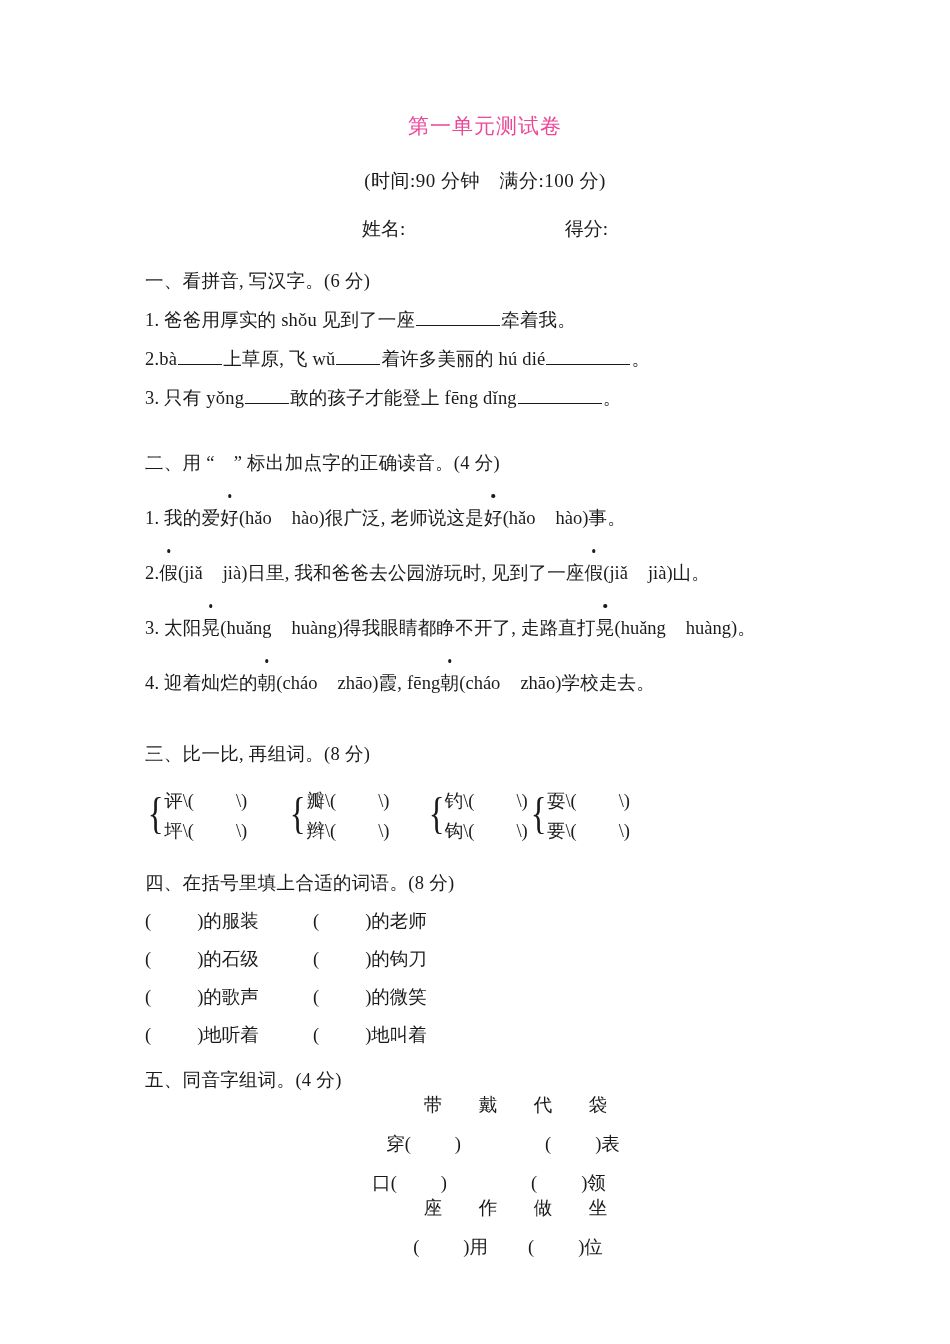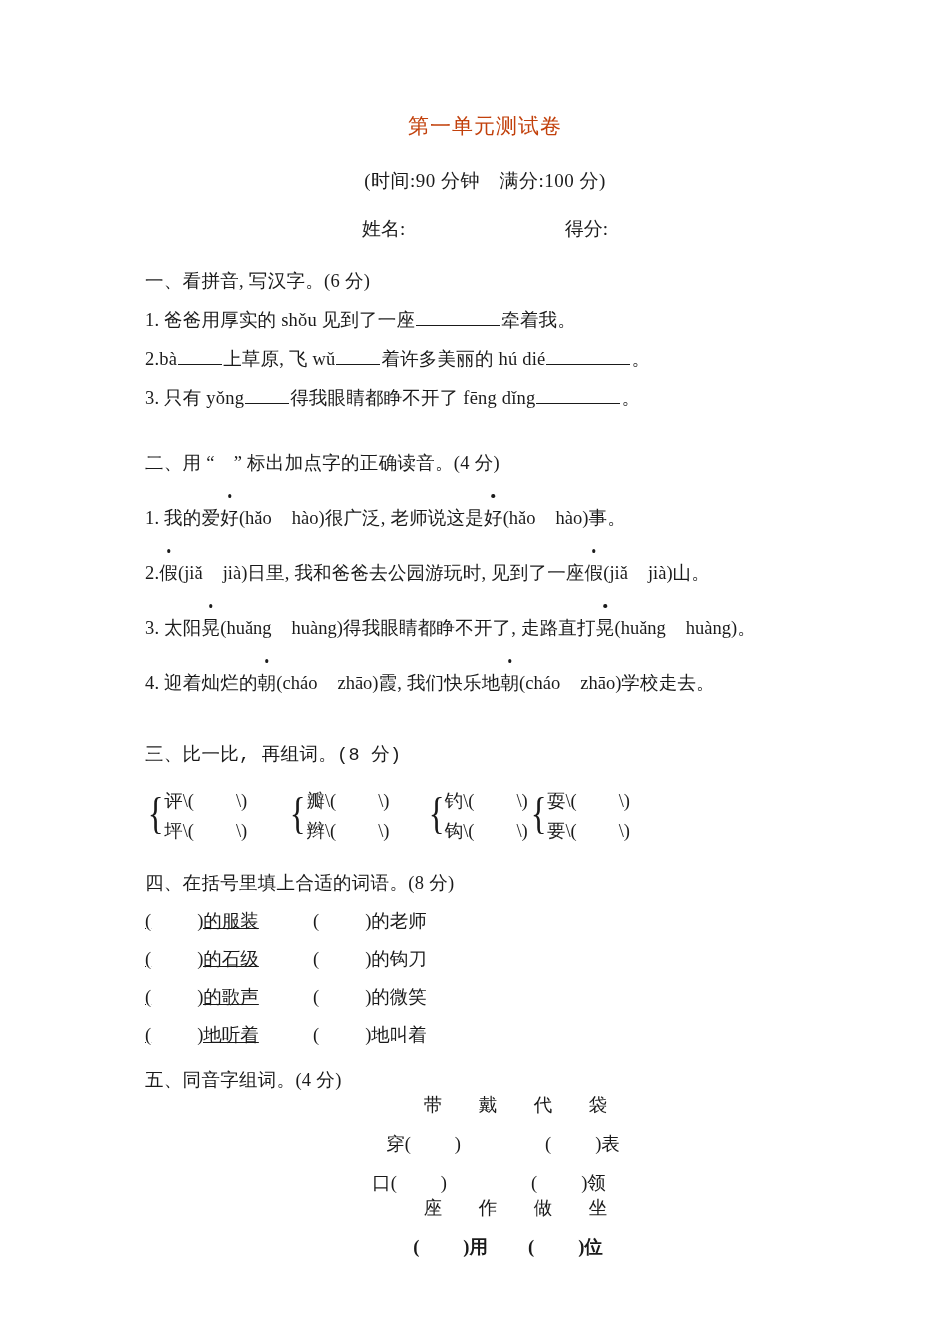--- a/index.html
+++ b/index.html
@@ -27,21 +27,21 @@
     left: 145px;
     top: 0;
     width: 680px;
   }
 
   
   .doc-title {
     text-align: center;
     font-size: 21px;
     font-weight: normal;
-    color: #c2410c;
+    color: #ec4899;
     margin: 0;
     padding-top: 112px;
     letter-spacing: 1px;
     font-family: "Liberation Sans", "DejaVu Sans", sans-serif;
   }
   .subtitle {
     text-align: center;
     font-size: 19px;
     margin-top: 28px;
     letter-spacing: 0.5px;
@@ -142,21 +142,21 @@
   .bgap-1 { width: 40px; }
   .bgap-2 { width: 36px; }
   .bgap-3 { width: 0px; }
 
   
   .s4row {
     font-size: 18.5px;
     margin-top: 13px;
     white-space: nowrap;
   }
-  .s4row .col1 { display: inline-block; width: 168px; text-decoration: underline; }
+  .s4row .col1 { display: inline-block; width: 168px; }
   .s4paren { display: inline-block; width: 46px; }
 
   
   .s5chars {
     font-size: 18.5px;
     text-align: center;
     padding-left: 70px;
     letter-spacing: 9px;
   }
   .s5row {
@@ -164,21 +164,21 @@
     margin-top: 14px;
     text-align: center;
     padding-left: 40px;
     white-space: nowrap;
   }
   .s5row .cell { display: inline-block; }
   .s5row .midgap { display: inline-block; width: 84px; }
   .s5paren { display: inline-block; width: 44px; }
   .s5-indent-a { padding-left: 36px; }
   .s5-indent-b { padding-left: 8px; }
-  .s5-indent-c { padding-left: 46px; font-weight: bold; }
+  .s5-indent-c { padding-left: 46px; }
 </style>
 </head>
 <body>
 
 <div class="page">
   <div class="content">
 
     <div class="doc-title">第一单元测试卷</div>
     <div class="subtitle">(时间:90 分钟　满分:100 分)</div>
     <div class="namerow">
@@ -193,45 +193,45 @@
       <span>1.</span>
       <span>爸爸用厚实的 </span><span class="pinyin">shǒu 见到了一座</span><span class="blank m"></span><span>牵着我。</span>
     </div>
 
     <div class="qline">
       <span>2.</span><span class="pinyin">bà</span><span class="blank s"></span><span>上草原, 飞 </span><span class="pinyin">wǔ</span><span class="blank s"></span><span>着许多美丽的 </span><span class="pinyin">hú dié</span><span class="blank m"></span><span>。</span>
     </div>
 
     <div class="qline">
       <span>3.</span>
-      <span>只有 </span><span class="pinyin">yǒng</span><span class="blank s"></span><span>得我眼睛都睁不开了 </span><span class="pinyin">fēng dǐng</span><span class="blank m"></span><span>。</span>
+      <span>只有 </span><span class="pinyin">yǒng</span><span class="blank s"></span><span>敢的孩子才能登上 </span><span class="pinyin">fēng dǐng</span><span class="blank m"></span><span>。</span>
     </div>
 
     <div class="section-head" style="margin-top:40px;">二、用 “　” 标出加点字的正确读音。(4 分)</div>
 
     <div class="sec2-line">
       <span>1.</span>
       <span>我的爱</span><span class="dotted">好</span><span class="opt">(</span><span class="opt">hǎo</span><span class="optgap"></span><span class="opt">hào</span><span class="opt">)</span><span>很广泛, 老师说这是</span><span class="dotted">好</span><span class="opt">(</span><span class="opt">hǎo</span><span class="optgap"></span><span class="opt">hào</span><span class="opt">)</span><span>事。</span>
     </div>
 
     <div class="sec2-line">
       <span>2.</span><span></span><span class="dotted">假</span><span class="opt">(</span><span class="opt">jiǎ</span><span class="optgap"></span><span class="opt">jià</span><span class="opt">)</span><span>日里, 我和爸爸去公园游玩时, 见到了一座</span><span class="dotted">假</span><span class="opt">(</span><span class="opt">jiǎ</span><span class="optgap"></span><span class="opt">jià</span><span class="opt">)</span><span>山。</span>
     </div>
 
     <div class="sec2-line">
       <span>3.</span>
       <span>太阳</span><span class="dotted">晃</span><span class="opt">(</span><span class="opt">huǎng</span><span class="optgap"></span><span class="opt">huàng</span><span class="opt">)</span><span>得我眼睛都睁不开了, 走路直打</span><span class="dotted">晃</span><span class="opt">(</span><span class="opt">huǎng</span><span class="optgap"></span><span class="opt">huàng</span><span class="opt">)</span><span>。</span>
     </div>
 
     <div class="sec2-line">
       <span>4.</span>
-      <span>迎着灿烂的</span><span class="dotted">朝</span><span class="opt">(</span><span class="opt">cháo</span><span class="optgap"></span><span class="opt">zhāo</span><span class="opt">)</span><span>霞, 我们快乐地</span><span class="dotted">朝</span><span class="opt">(</span><span class="opt">cháo</span><span class="optgap"></span><span class="opt">zhāo</span><span class="opt">)</span><span>学校走去。</span>
-    </div>
-
-    <div class="section-head" style="margin-top:46px;font-family:Liberation Mono, monospace;">三、比一比, 再组词。(8 分)</div>
+      <span>迎着灿烂的</span><span class="dotted">朝</span><span class="opt">(</span><span class="opt">cháo</span><span class="optgap"></span><span class="opt">zhāo</span><span class="opt">)</span><span>霞, fēng</span><span class="dotted">朝</span><span class="opt">(</span><span class="opt">cháo</span><span class="optgap"></span><span class="opt">zhāo</span><span class="opt">)</span><span>学校走去。</span>
+    </div>
+
+    <div class="section-head" style="margin-top:46px;">三、比一比, 再组词。(8 分)</div>
 
     <div class="brace-row">
 
       <div class="bgroup">
         <span class="brace">{</span>
         <div class="items">
           <div><span>评\(</span><span class="paren-gap"></span><span>\)</span></div>
           <div><span>坪\(</span><span class="paren-gap"></span><span>\)</span></div>
         </div>
       </div>

